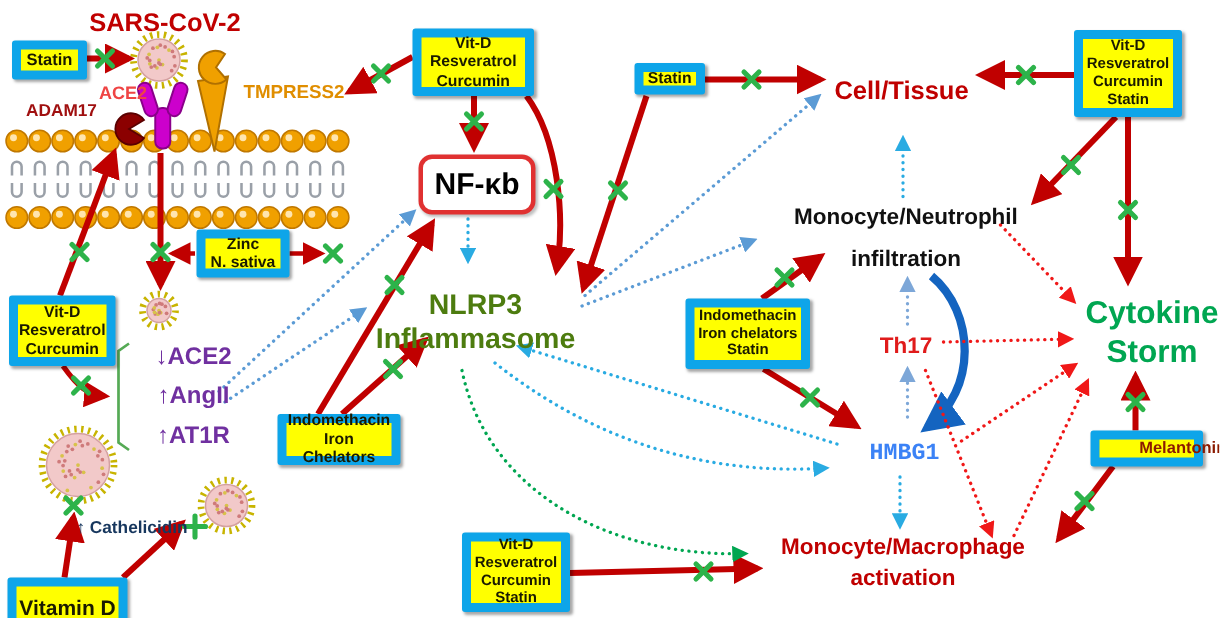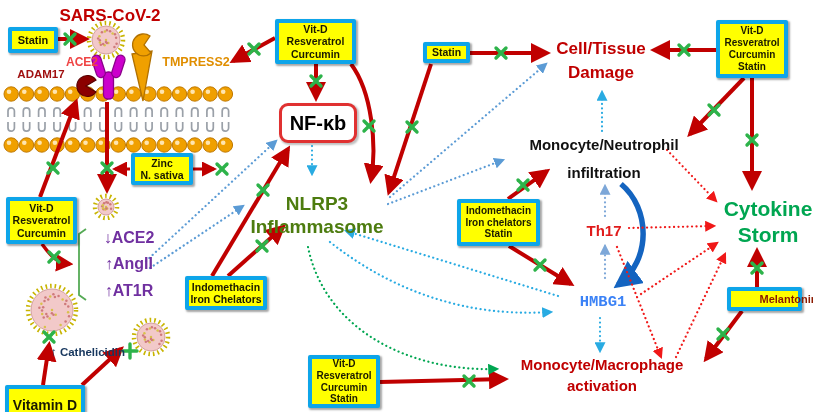--- a/index.html
+++ b/index.html
@@ -1,19 +1,19 @@
 <!DOCTYPE html>
 <html><head>
 <meta charset="utf-8">
 <style>
   html,body{margin:0;padding:0;background:#fff;}
   #canvas{position:relative;width:813px;height:412px;background:#ffffff;overflow:hidden;
           font-family:"Liberation Sans","DejaVu Sans",sans-serif;}
   #arrow-layer{position:absolute;left:0;top:0;width:813px;height:412px;}
-  .ybox{position:absolute;background:#ffff00;border:4px solid #0ea5e9;border-radius:2px;
+  .ybox{position:absolute;background:#ffff00;border:6px solid #0ea5e9;border-radius:2px;
         box-shadow:1.5px 1.5px 2px rgba(0,0,0,.35);display:flex;flex-direction:column;
         align-items:center;justify-content:center;text-align:center;font-weight:bold;
         color:#1a1a00;line-height:1.18;box-sizing:border-box;}
   .obox{position:absolute;background:#ffffff;border:3px solid #e03131;border-radius:9px;
         display:flex;align-items:center;justify-content:center;font-weight:bold;color:#000;
         box-shadow:1.5px 1.5px 2px rgba(0,0,0,.25);box-sizing:border-box;}
   .lbl{position:absolute;transform:translate(-50%,-50%);font-weight:bold;text-align:center;
        white-space:nowrap;}
 </style>
 </head>
@@ -437,21 +437,20 @@
       </div>
       <div class="lbl" style="left: 196px; top: 62px; font-size: 12.5px; color: rgb(224, 142, 0); line-height: 1.2;">
         <div>TMPRESS2</div>
       </div>
       <div class="lbl" style="left: 317px; top: 200px; font-size: 19px; color: #4d7c0f; line-height: 1.2; margin-top: 16px;">
         <div>NLRP3</div>
         <div>Inflammasome</div>
       </div>
       <div class="lbl" style="left: 601px; top: 61px; font-size: 17px; color: rgb(192, 0, 0); line-height: 1.4;">
         <div>Cell/Tissue</div>
-        <div>Damage</div>
       </div>
       <div class="lbl" style="left: 604px; top: 159px; font-size: 15px; color: rgb(17, 17, 17); line-height: 1.85;">
         <div>Monocyte/Neutrophil</div>
         <div>infiltration</div>
       </div>
       <div class="lbl" style="left: 604px; top: 231px; font-size: 15px; color: rgb(224, 27, 27); line-height: 1.2;">
         <div>Th17</div>
       </div>
       <div class="lbl" style="left: 768px; top: 222px; font-size: 21px; color: rgb(0, 166, 81); line-height: 1.22;">
         <div>Cytokine</div>

